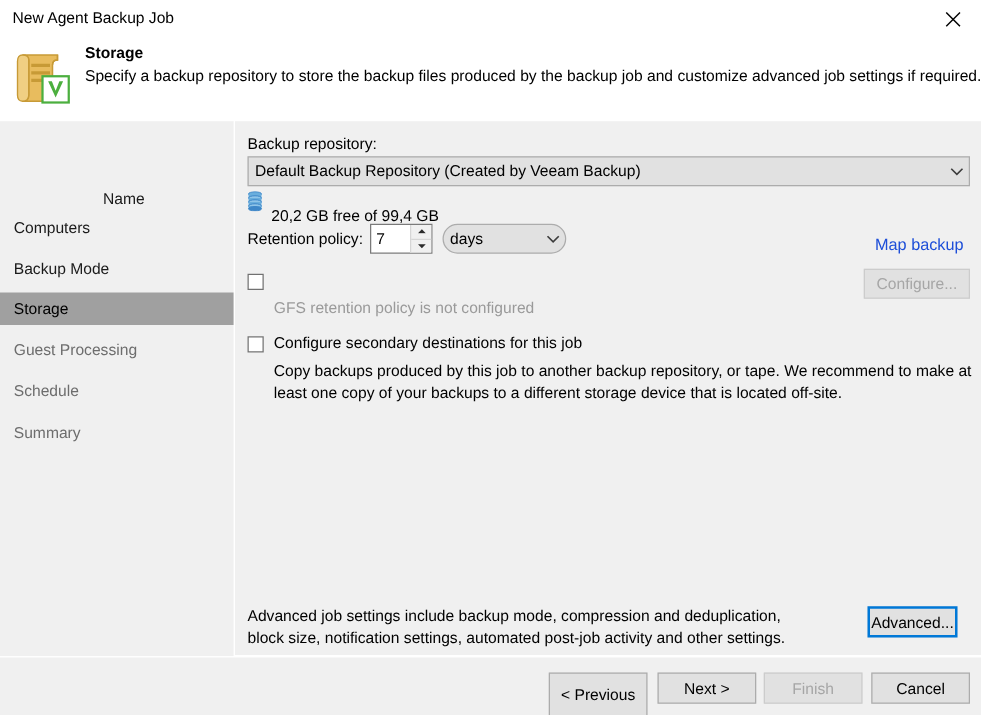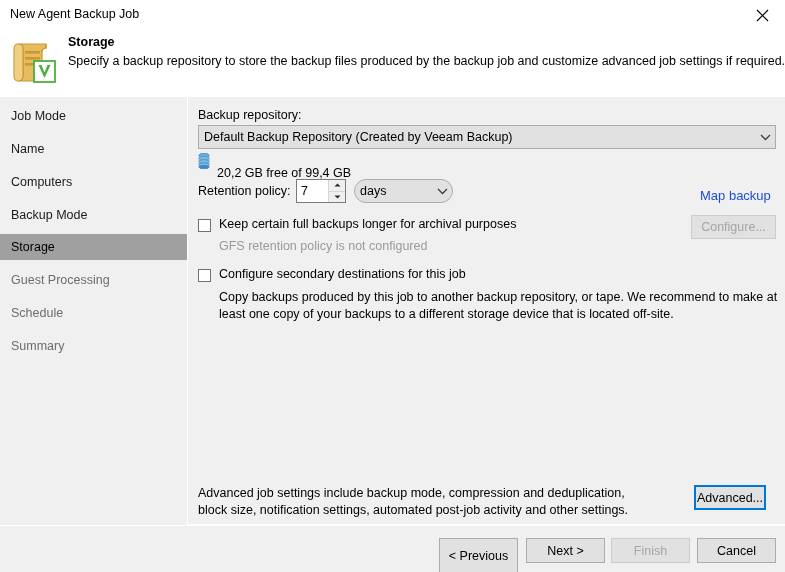--- a/index.html
+++ b/index.html
@@ -301,24 +301,21 @@
         <rect x="24" y="25" width="21" height="21" fill="#ffffff" stroke="#4caf3f" stroke-width="1.8"></rect>
         <path d="M28.5 29 L34.5 42 L40.5 29 L37.5 29 L34.5 36.5 L31.5 29 Z" fill="#4caf3f"></path>
       </svg>
     </div>
     <div class="header-title">Storage</div>
     <div class="header-desc">Specify a backup repository to store the backup files produced by the backup job and customize advanced job settings if required.</div>
   </div>
   <div class="header-rule"></div>
 
   <div class="sidebar">
-    <div class="sidebar-item" style="top:6px;">
-        <span>Job Mode</span>
-      </div>
-    <div class="sidebar-item" style="top:39px;">
+    <div class="sidebar-item" style="top:49px;justify-content:center;">
         <span>Name</span>
       </div>
     <div class="sidebar-item" style="top:72px;">
         <span>Computers</span>
       </div>
     <div class="sidebar-item" style="top:105px;">
         <span>Backup Mode</span>
       </div>
     <div class="sidebar-item selected" style="top:137px;">
         <span>Storage</span>
@@ -385,21 +382,20 @@
     <div class="combo" style="left:166px; top:82px; width:99px;border-radius:12px;">
       <div class="combo-text">days</div>
       <div class="combo-arrow">
         <svg width="11" height="8" viewBox="0 0 11 8">
           <polyline points="1,2 5.5,6.5 10,2" fill="none" stroke="#3c3c3c" stroke-width="1.3"></polyline>
         </svg>
       </div>
     </div>
 
     <div class="cbox" style="left:10px; top:122px;"></div>
-    <div class="cbox-label" style="left:31px; top:120px;">Keep certain full backups longer for archival purposes</div>
     <div class="sub-note" style="left:31px; top:142px;">GFS retention policy is not configured</div>
     <div class="btn disabled" style="left:503px; top:118px; width:85px; height:24px;">Configure...</div>
 
     <div class="cbox" style="left:10px; top:172px;"></div>
     <div class="cbox-label" style="left:31px; top:170px;">Configure secondary destinations for this job</div>
     <div class="body-text" style="left:31px; top:192px;">Copy backups produced by this job to another backup repository, or tape. We recommend to make at</div>
     <div class="body-text" style="left:31px; top:209px;">least one copy of your backups to a different storage device that is located off-site.</div>
 
     <div class="body-text" style="left:10px; top:388px;">Advanced job settings include backup mode, compression and deduplication,</div>
     <div class="body-text" style="left:10px; top:405px;">block size, notification settings, automated post-job activity and other settings.</div>

